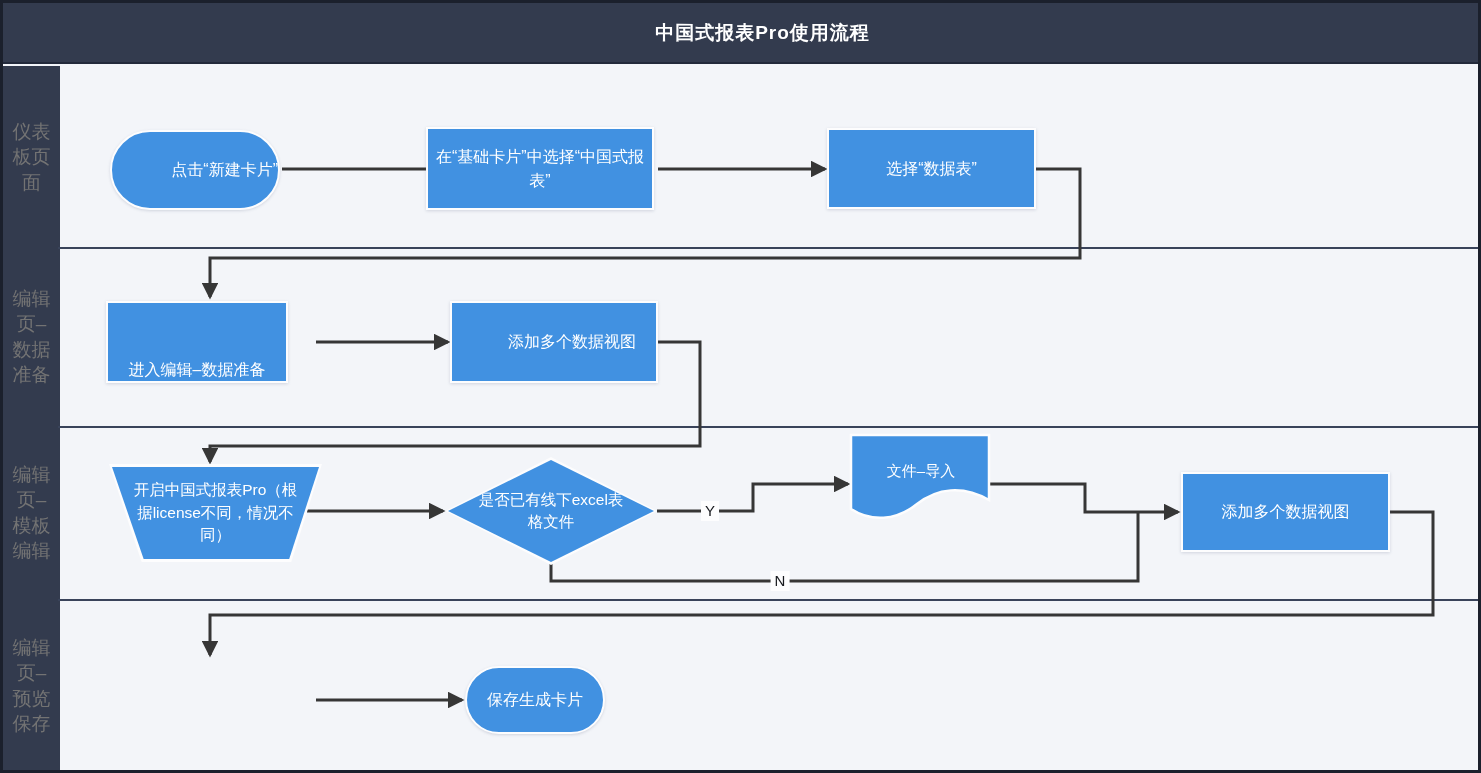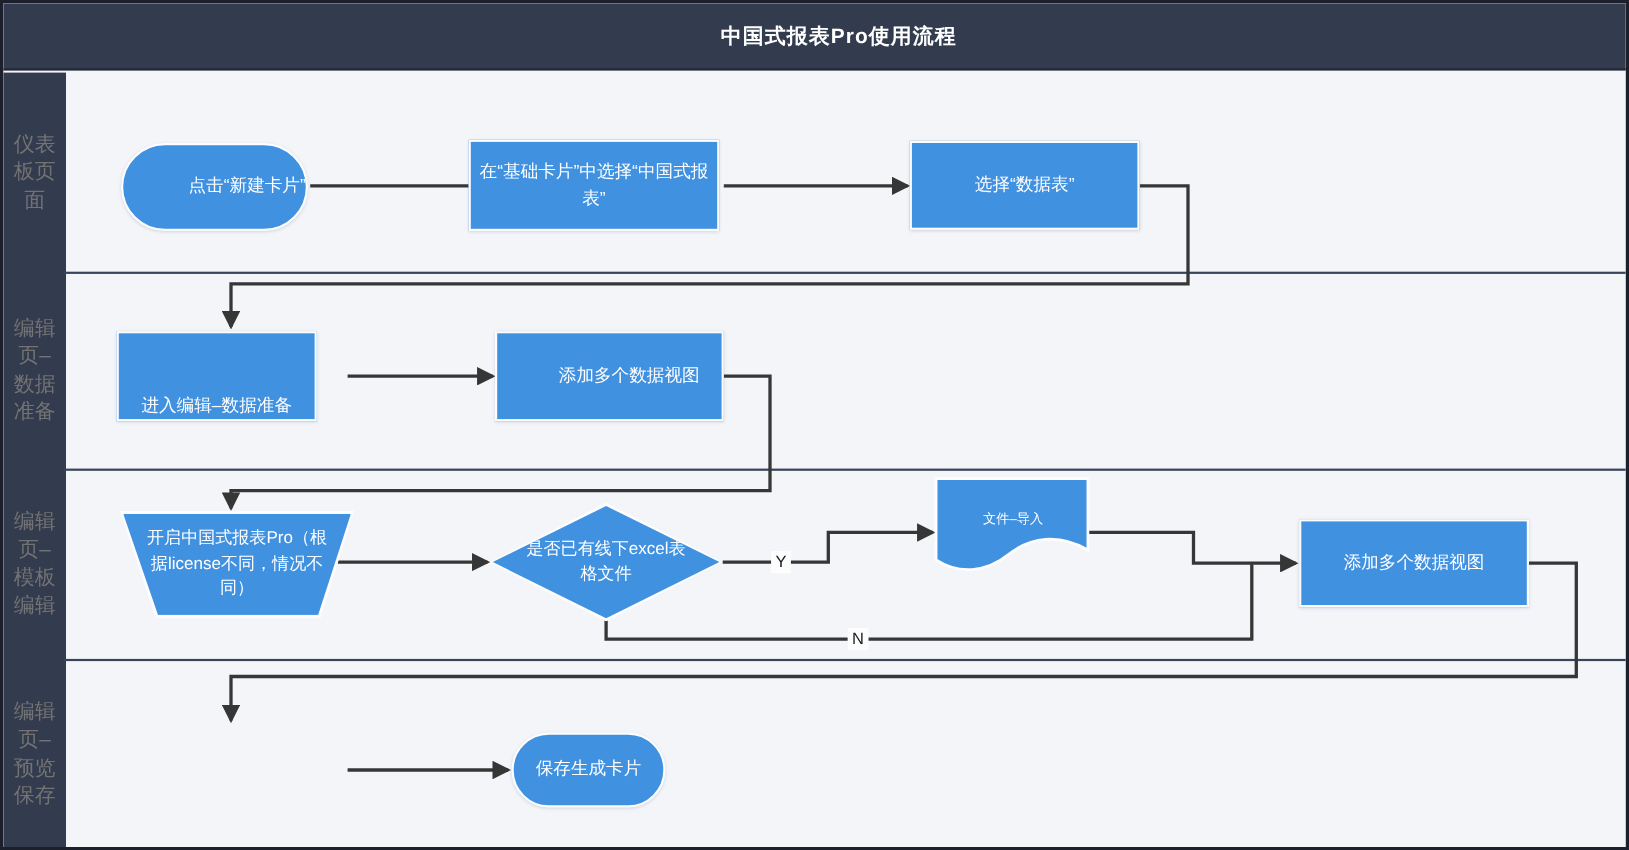--- a/index.html
+++ b/index.html
@@ -37,21 +37,21 @@
   .boxed{background:#4191e1;border:2px solid #fdfdfe;box-shadow:0 1px 3px rgba(90,100,130,.22);}
   .stadium{border-radius:999px;}
   .shape-outer{position:absolute;background:#fdfdfe;filter:drop-shadow(0 1px 2px rgba(90,100,130,.25));}
   .shape-inner{
     position:absolute;left:3px;top:3px;right:3px;bottom:3px;background:#4191e1;
     display:flex;align-items:center;justify-content:center;
     text-align:center;color:#fff;font-size:15.5px;line-height:1.45;
   }
   .clip-trap{clip-path:polygon(0 0,100% 0,85.6% 100%,15.3% 100%);}
   .clip-diamond{clip-path:polygon(50% 0,100% 50%,50% 100%,0 50%);}
-  .doc-label{position:absolute;display:flex;align-items:center;justify-content:center;color:#fff;font-size:12px;}
+  .doc-label{position:absolute;display:flex;align-items:center;justify-content:center;color:#fff;font-size:15px;}
   
   .edge-chip{
     position:absolute;transform:translate(-50%,-50%);
     background:#fdfdfe;color:#16181d;font-size:15px;padding:1px 4px;line-height:1.2;
   }
 </style>
 </head>
 <body>
 
 <div id="stage">

